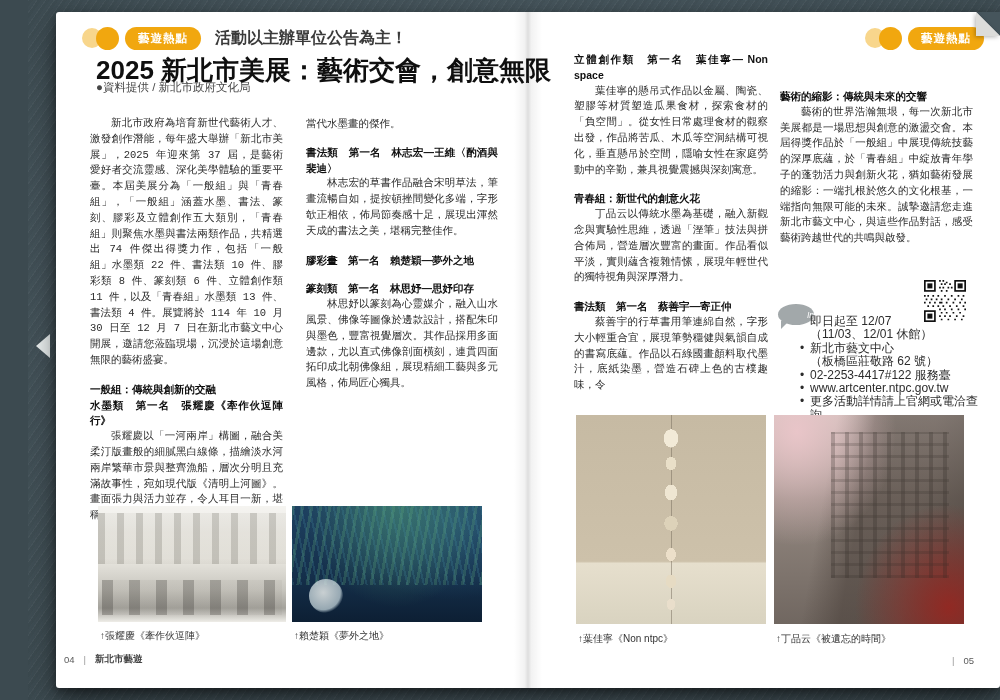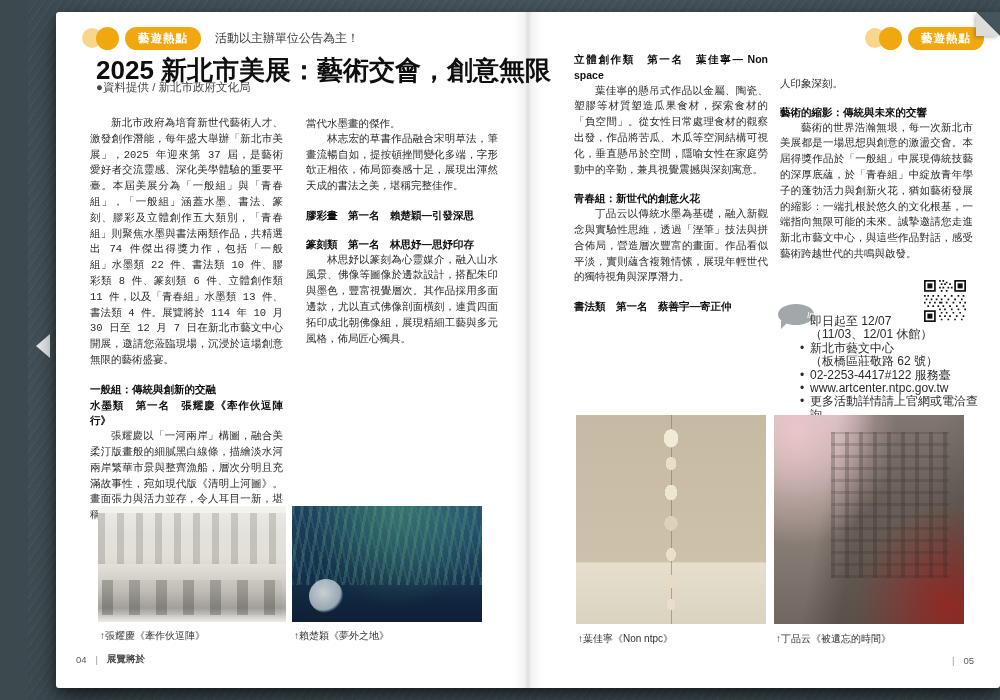--- a/index.html
+++ b/index.html
@@ -25,21 +25,21 @@
   .page-left{left:0;}
   .page-right{left:472px;}
   
   .brand{position:absolute;display:flex;align-items:center;gap:6px;height:24px;}
   .brand-l{left:26px;top:14px;}
   .brand-r{right:16px;top:14px;}
   .dot{border-radius:50%;display:inline-block;}
   .dot-light{width:20px;height:20px;background:#f8d68c;margin-right:-12px;}
   .dot-dark{width:23px;height:23px;background:#f1a70f;}
   .badge{background:#f1a70f;color:#ffffff;font-weight:bold;font-size:11.5px;padding:4px 13px;border-radius:13px;letter-spacing:1px;white-space:nowrap;}
-  .brand-note{font-size:12px;font-weight:normal;color:#3a3a3a;margin-left:8px;white-space:nowrap;text-align:right;}
+  .brand-note{font-size:16px;font-weight:bold;color:#3a3a3a;margin-left:8px;white-space:nowrap;text-align:right;}
   
   .title{position:absolute;left:40px;top:42px;margin:0;font-size:26px;line-height:32px;font-weight:bold;color:#0f0f0f;white-space:nowrap;}
   .byline{position:absolute;left:40px;top:68px;font-size:11.5px;color:#474747;}
   
   .col{position:absolute;font-size:10.5px;line-height:15.8px;color:#2b2b2b;text-align:justify;}
   .col p{margin:0;}
   .col .h{font-weight:bold;color:#101010;}
   .col .gap{margin-top:13px;}
   .col .indent{text-indent:2em;font-family:Liberation Mono, monospace;}
   .col-l1{left:34px;top:104px;width:193px;}
@@ -92,21 +92,21 @@
   
   .info-icon{position:absolute;left:250px;top:292px;width:23px;height:21px;background:#a2a8aa;border-radius:50%;
     color:#fff;font-size:8.5px;display:flex;align-items:center;justify-content:center;font-style:italic;padding-left:36px;}
   .info-icon:after{content:"";position:absolute;left:3px;bottom:-4px;border:4px solid transparent;border-top-color:#a2a8aa;border-left-color:#a2a8aa;}
   .info-list{position:absolute;left:272px;top:303px;width:178px;font-size:12px;line-height:13.4px;color:#2c2c2c;}
   .info-row{display:flex;}
   .info-bullet{width:10px;flex:0 0 10px;color:#2c2c2c;}
   .qr{position:absolute;left:396px;top:268px;width:42px;height:42px;}
   
   .footer{position:absolute;bottom:22px;font-size:9.5px;color:#5a5a5a;display:flex;align-items:center;gap:9px;}
-  .footer-l{left:20px;}
+  .footer-l{left:8px;}
   .footer-r{right:26px;}
   .footer .mag{font-weight:bold;color:#454545;}
   .footer .sep{color:#9a9a9a;}
   
   .curl-cut{position:absolute;top:0;right:0;width:0;height:0;border-top:24px solid #46555c;border-left:24px solid transparent;}
   .curl-fold{position:absolute;top:0;right:0;width:0;height:0;border-bottom:24px solid #dcdcda;border-right:24px solid transparent;
     filter:drop-shadow(-1px 1px 2px rgba(0,0,0,0.3));}
 </style>
 </head>
 <body>
@@ -136,63 +136,64 @@
 
       <div class="col col-l1">
         <p class="indent">新北市政府為培育新世代藝術人才、激發創作潛能，每年盛大舉辦「新北市美展」，2025 年迎來第 37 屆，是藝術愛好者交流靈感、深化美學體驗的重要平臺。本屆美展分為「一般組」與「青春組」，「一般組」涵蓋水墨、書法、篆刻、膠彩及立體創作五大類別，「青春組」則聚焦水墨與書法兩類作品，共精選出 74 件傑出得獎力作，包括「一般組」水墨類 22 件、書法類 10 件、膠彩類 8 件、篆刻類 6 件、立體創作類 11 件，以及「青春組」水墨類 13 件、書法類 4 件。展覽將於 114 年 10 月 30 日至 12 月 7 日在新北市藝文中心開展，邀請您蒞臨現場，沉浸於這場創意無限的藝術盛宴。</p>
         <p class="h gap">一般組：傳統與創新的交融</p>
         <p class="h">水墨類　第一名　張耀慶《牽作伙逗陣行》</p>
         <p class="indent">張耀慶以「一河兩岸」構圖，融合美柔汀版畫般的細膩黑白線條，描繪淡水河兩岸繁華市景與整齊漁船，層次分明且充滿故事性，宛如現代版《清明上河圖》。畫面張力與活力並存，令人耳目一新，堪稱</p>
       </div>
 
       <div class="col col-l2">
         <p>當代水墨畫的傑作。</p>
+        <p class="h gap">書法類　第一名　林志宏—王維〈酌酒與裴迪〉</p>
         <p class="indent">林志宏的草書作品融合宋明草法，筆畫流暢自如，提按頓挫間變化多端，字形欹正相依，佈局節奏感十足，展現出渾然天成的書法之美，堪稱完整佳作。</p>
-        <p class="h gap">膠彩畫　第一名　賴楚穎—引發深思</p>
+        <p class="h gap">膠彩畫　第一名　賴楚穎—夢外之地</p>
         <p class="h gap">篆刻類　第一名　林思妤—思妤印存</p>
         <p class="indent">林思妤以篆刻為心靈媒介，融入山水風景、佛像等圖像於邊款設計，搭配朱印與墨色，豐富視覺層次。其作品採用多面邊款，尤以直式佛像剖面橫刻，連貫四面拓印成北朝佛像組，展現精細工藝與多元風格，佈局匠心獨具。</p>
       </div>
 
       <div class="art art1">
         <div class="sky"></div>
         <div class="boats"></div>
       </div>
       <div class="cap" style="left:44px;top:617px;">↑張耀慶《牽作伙逗陣》</div>
 
       <div class="art art2">
         <div class="vines"></div>
         <div class="moon"></div>
       </div>
       <div class="cap" style="left:238px;top:617px;">↑賴楚穎《夢外之地》</div>
 
       <div class="footer footer-l">
         <span>04</span>
         <span class="sep">|</span>
-        <span class="mag">展覽將於</span>
+        <span class="mag">新北市藝遊</span>
       </div>
     </div>
 
     <div class="page page-right">
 
       <div class="brand brand-r">
         <span class="dot dot-light"></span>
         <span class="dot dot-dark"></span>
         <span class="badge">藝遊熱點</span>
       </div>
 
       <div class="col col-r1">
         <p class="h">立體創作類　第一名　葉佳寧— Non space</p>
         <p class="indent">葉佳寧的懸吊式作品以金屬、陶瓷、塑膠等材質塑造瓜果食材，探索食材的「負空間」。從女性日常處理食材的觀察出發，作品將苦瓜、木瓜等空洞結構可視化，垂直懸吊於空間，隱喻女性在家庭勞動中的辛勤，兼具視覺震撼與深刻寓意。</p>
         <p class="h gap">青春組：新世代的創意火花</p>
         <p class="indent">丁品云以傳統水墨為基礎，融入新觀念與實驗性思維，透過「溼筆」技法與拼合佈局，營造層次豐富的畫面。作品看似平淡，實則蘊含複雜情愫，展現年輕世代的獨特視角與深厚潛力。</p>
         <p class="h gap">書法類　第一名　蔡善宇—寄正仲</p>
+        <p class="indent">蔡善宇的行草書用筆連綿自然，字形大小輕重合宜，展現筆勢穩健與氣韻自成的書寫底蘊。作品以石綠國畫顏料取代墨汁，底紙染墨，營造石碑上色的古樸趣味，令</p>
       </div>
 
       <div class="col col-r2">
-        <p>人印象深刻。</p>
         <p class="h gap">藝術的縮影：傳統與未來的交響</p>
         <p class="indent">藝術的世界浩瀚無垠，每一次新北市美展都是一場思想與創意的激盪交會。本屆得獎作品於「一般組」中展現傳統技藝的深厚底蘊，於「青春組」中綻放青年學子的蓬勃活力與創新火花，猶如藝術發展的縮影：一端扎根於悠久的文化根基，一端指向無限可能的未來。誠摯邀請您走進新北市藝文中心，與這些作品對話，感受藝術跨越世代的共鳴與啟發。</p>
       </div>
 
       <svg class="qr" viewBox="0 0 25 25" xmlns="http://www.w3.org/2000/svg">
         <rect width="25" height="25" fill="#ffffff"></rect>
         <g fill="#111111">
           <path d="M0 0h7v7H0z"></path>
             <path d="M18 0h7v7h-7z"></path>
             <path d="M0 18h7v7H0z"></path>

